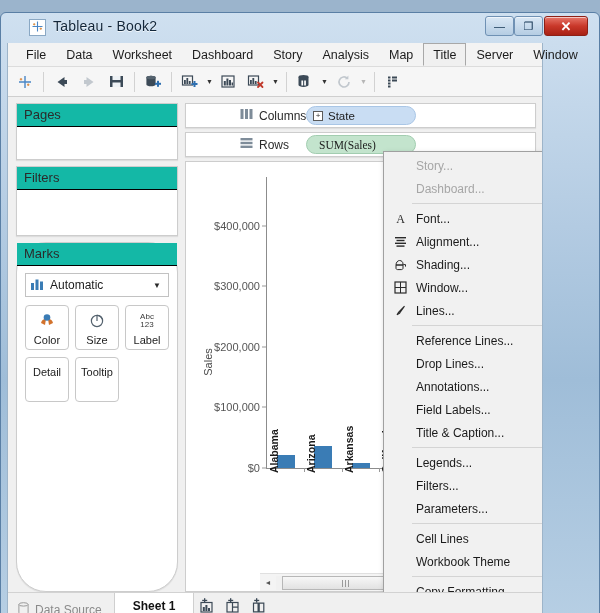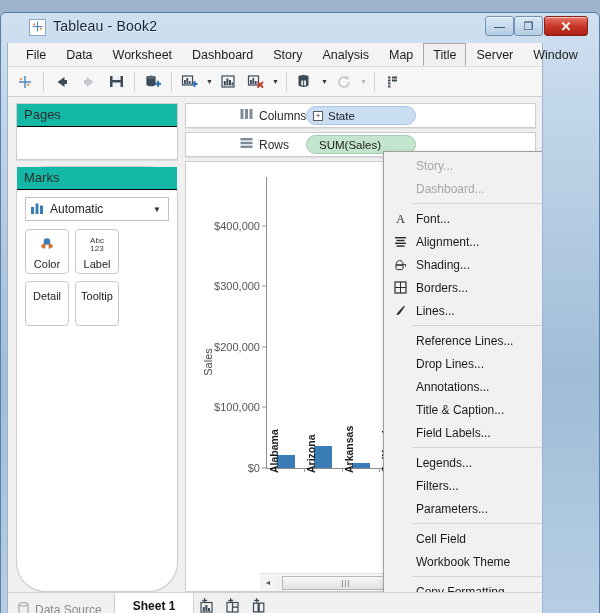--- a/index.html
+++ b/index.html
@@ -538,20 +538,24 @@
 
     <div id="main">
 
       <div id="leftpanel">
 
         <div class="card" id="pages-card">
           <div class="card-hd">Pages</div>
           <div class="card-body"></div>
         </div>
 
+        <div class="card" id="filters-card">
+          <div class="card-hd">Filters</div>
+          <div class="card-body"></div>
+        </div>
 
         <div class="card" id="marks-card">
           <div class="card-hd">Marks</div>
           <div class="card-body">
             <div class="marks-select">
               <span>
                 <svg width="14" height="12" viewBox="0 0 14 12">
                   <g fill="#3a7cb5">
                       <rect x="1" y="5" width="3" height="7"></rect>
                       <rect x="5.5" y="1.5" width="3" height="10.5"></rect>
@@ -569,20 +573,30 @@
                   <svg width="20" height="18" viewBox="0 0 20 18">
                     <path d="M4 12a5 5 0 0 1 5-4l-1 6z" fill="#d2722c"></path>
                     <path d="M16 12a5 5 0 0 0-5-4l1 6z" fill="#d2722c"></path>
                     <circle cx="10" cy="6.5" r="3.3" fill="#3a7cb5"></circle>
                   </svg>
                 </span>
                 <span>Color</span>
               </div>
               <div class="mbtn">
                 <span class="ico">
+                  <svg width="18" height="17" viewBox="0 0 18 17">
+                    <circle cx="9" cy="9" r="5.6" fill="none" stroke="#53616d" stroke-width="1.2"></circle>
+                    <path d="M9 3.4 A5.6 5.6 0 0 1 14.3 7" fill="none" stroke="#53616d" stroke-width="1.2"></path>
+                    <path d="M9 9 L9 3.4" stroke="#53616d" stroke-width="1.2"></path>
+                  </svg>
+                </span>
+                <span>Size</span>
+              </div>
+              <div class="mbtn">
+                <span class="ico">
                   <svg width="24" height="20" viewBox="0 0 24 20">
                     <text x="12" y="9" font-family="Liberation Sans" font-size="8" fill="#3a3a3a" text-anchor="middle">Abc</text>
                     <text x="12" y="17" font-family="Liberation Sans" font-size="8" fill="#3a3a3a" text-anchor="middle">123</text>
                   </svg>
                 </span>
                 <span>Label</span>
               </div>
             </div>
 
             <div class="mbtn-row">
@@ -625,21 +639,21 @@
                 <g fill="#7e8c99">
                     <rect x="0.5" y="1" width="12" height="2.4"></rect>
                     <rect x="0.5" y="4.8" width="12" height="2.4"></rect>
                     <rect x="0.5" y="8.6" width="12" height="2.4"></rect>
                   </g>
               </svg>
             </span>
             <span>Rows</span>
           </div>
           <div class="pill dim-green">
-            <span style="padding-left:6px;">SUM(Sales)</span>
+            <span style="padding-left:6px;font-family:Liberation Serif, serif;">SUM(Sales)</span>
           </div>
         </div>
 
         <div id="viz">
           <div id="plot-area">
             <div id="yaxis-title">Sales</div>
             <div id="chart">
                 <div class="bar" style="left: 3.71429%; width: 6.85714%; height: 4.375%; background: rgb(58, 124, 181);"></div>
                 <div class="xtickmark" style="left: 14.2857%;"></div>
                 <div class="xlabel" style="left: 7.14286%; margin-left: -6px;">Alabama</div>
@@ -724,21 +738,21 @@
             </span>
             <span>Shading...</span>
           </div>
           <div class="mrow">
             <span class="micon">
               <svg width="13" height="13" viewBox="0 0 13 13">
                 <rect x="1" y="1" width="11" height="11" fill="none" stroke="#2a2a2a" stroke-width="1.2"></rect>
                 <path d="M6.5 1v11M1 6.5h11" stroke="#2a2a2a" stroke-width="1"></path>
               </svg>
             </span>
-            <span>Borders...</span>
+            <span>Window...</span>
           </div>
           <div class="mrow">
             <span class="micon">
               <svg width="13" height="13" viewBox="0 0 13 13">
                 <path d="M10.5 2.2 L4.5 8.4 L3 10.8 L5.4 9.4 Z" fill="none" stroke="#2a2a2a" stroke-width="1.1"></path>
                 <path d="M4.6 8.4 L5.5 9.3" stroke="#2a2a2a" stroke-width="1"></path>
               </svg>
             </span>
             <span>Lines...</span>
           </div>
@@ -746,38 +760,38 @@
           <div class="mrow">
             <span>Reference Lines...</span>
           </div>
           <div class="mrow">
             <span>Drop Lines...</span>
           </div>
           <div class="mrow">
             <span>Annotations...</span>
           </div>
           <div class="mrow">
+            <span>Field Labels...</span>
+          </div>
+          <div class="mrow">
             <span>Title &amp; Caption...</span>
           </div>
-          <div class="mrow">
-            <span>Field Labels...</span>
-          </div>
           <div class="msep"></div>
           <div class="mrow">
             <span>Legends...</span>
           </div>
           <div class="mrow">
             <span>Filters...</span>
           </div>
           <div class="mrow">
             <span>Parameters...</span>
           </div>
           <div class="msep"></div>
           <div class="mrow">
-            <span>Cell Field</span>
+            <span>Cell Lines</span>
             <span class="marrow">▶</span>
           </div>
           <div class="mrow">
             <span>Workbook Theme</span>
             <span class="marrow">▶</span>
           </div>
           <div class="msep"></div>
           <div class="mrow">
             <span>Copy Formatting</span>
           </div>

